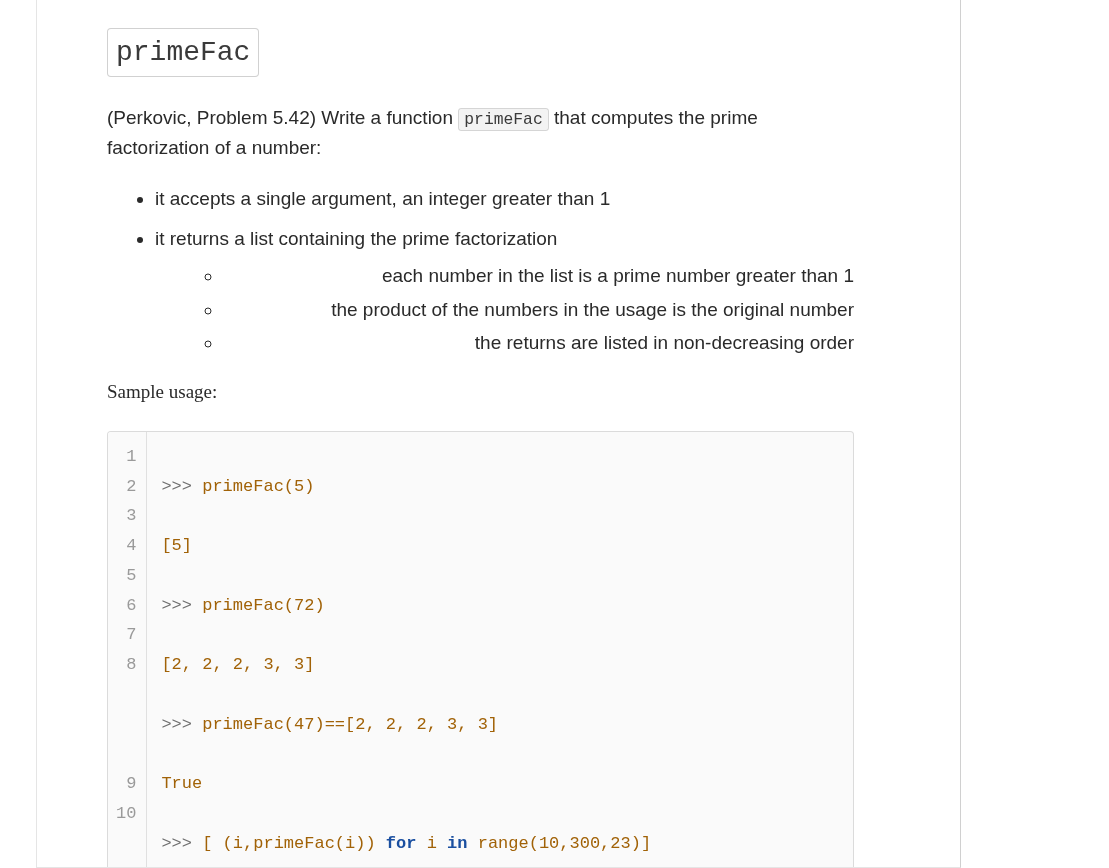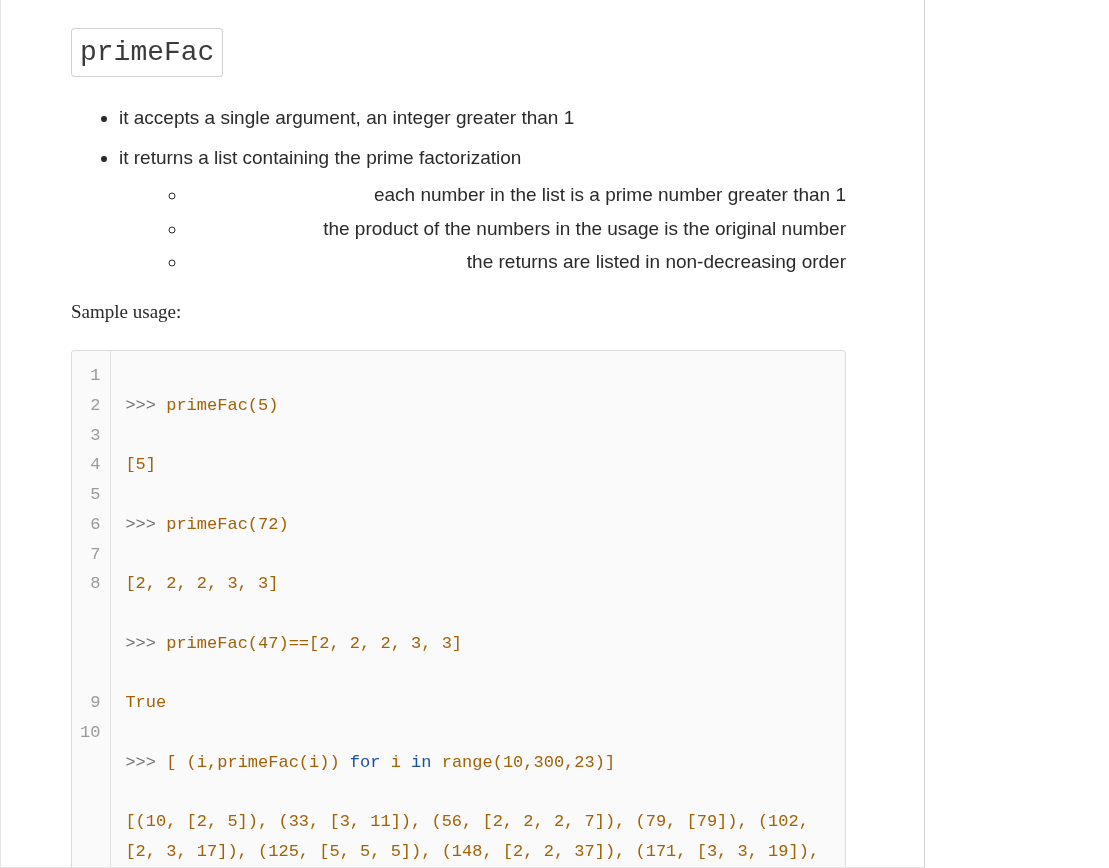--- a/index.html
+++ b/index.html
@@ -8,25 +8,26 @@
     font-family: -apple-system, BlinkMacSystemFont, "Segoe UI", Helvetica, Arial, sans-serif;
     color: #2a2a2a;
     background: #fff;
     font-size: 19px;
     line-height: 1.55;
   }
   .page {
     width: 925px;
     height: 868px;
     overflow: hidden;
-    padding: 28px 78px 0 70px;
+    padding: 28px 106px 0 70px;
     border-right: 1px solid rgba(0,0,0,0.18);
     border-left: 1px solid rgba(0,0,0,0.1);
     border-bottom: 1px solid rgba(0,0,0,0.1);
     position: relative;
+    margin-left: 36px;
   }
   h2.fn-title {
     font-family: "SFMono-Regular", Consolas, "Liberation Mono", Menlo, monospace;
     font-weight: 400;
     font-size: 28px;
     color: #3a3a3a;
     margin: 0 0 26px 0;
   }
   h2.fn-title span.box {
     display: inline-block;
@@ -83,32 +84,35 @@
   .code-block .code-body {
     flex: 1 1 auto;
     padding: 10px 14px;
     color: #2a2a2a;
     white-space: pre-wrap;
     word-break: break-word;
   }
   .code-body .line { display:block; }
   .tok-prompt { color: #707070; }
   .tok-ident { color: #a16207; }
-  .tok-kw    { color: #1a4fa0; font-weight: 400; }
+  .tok-kw    { color: #1a4fa0; font-weight: 700; }
   .tok-bool  { color: #a16207; }
 </style>
 </head>
 <body>
 
 <div class="page">
 
   <h2 class="fn-title">
     <span class="box">primeFac</span>
   </h2>
 
+  <p class="intro">
+    <span>(Perkovic, Problem 5.42) Write a function </span><code class="inline">primeFac</code><span> that computes the prime factorization of a number:</span>
+  </p>
 
   <ul class="outer">
     <li>it accepts a single argument, an integer greater than 1</li>
     <li>
       <span>it returns a list containing the prime factorization</span>
       <ul class="inner">
         <li>each number in the list is a prime number greater than 1</li>
         <li>the product of the numbers in the usage is the original number</li>
         <li>the returns are listed in non-decreasing order</li>
       </ul>

